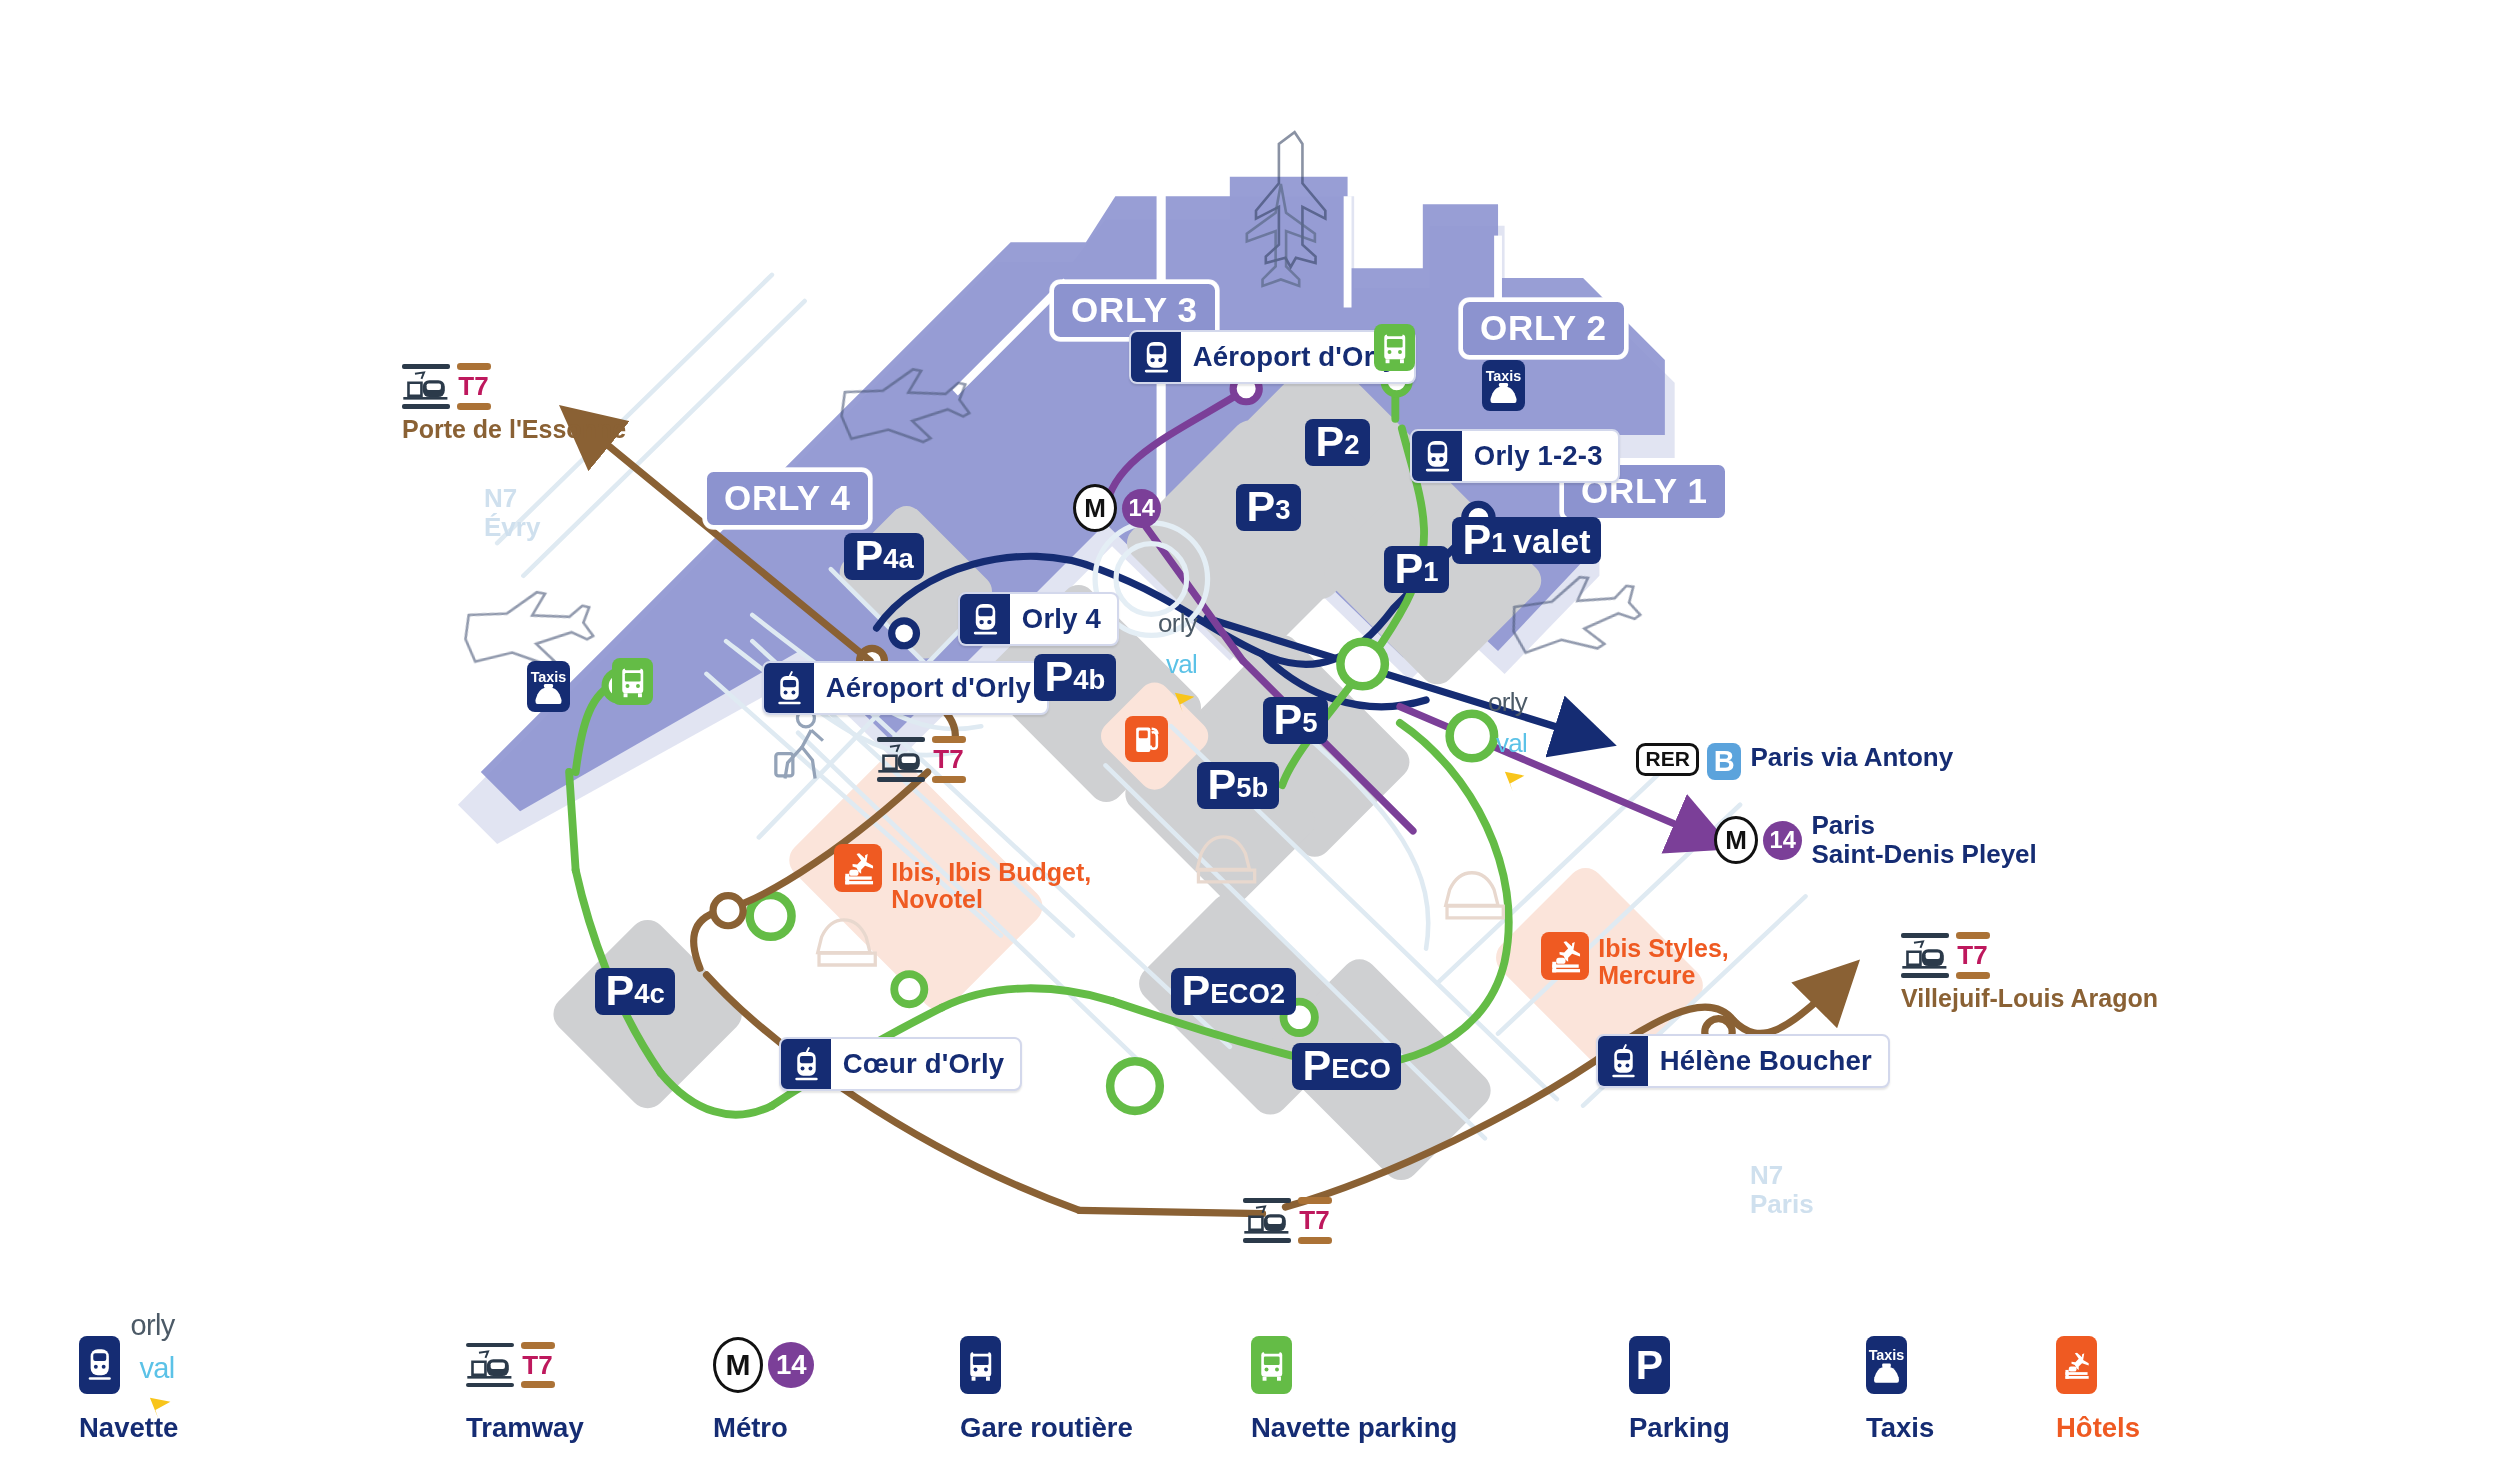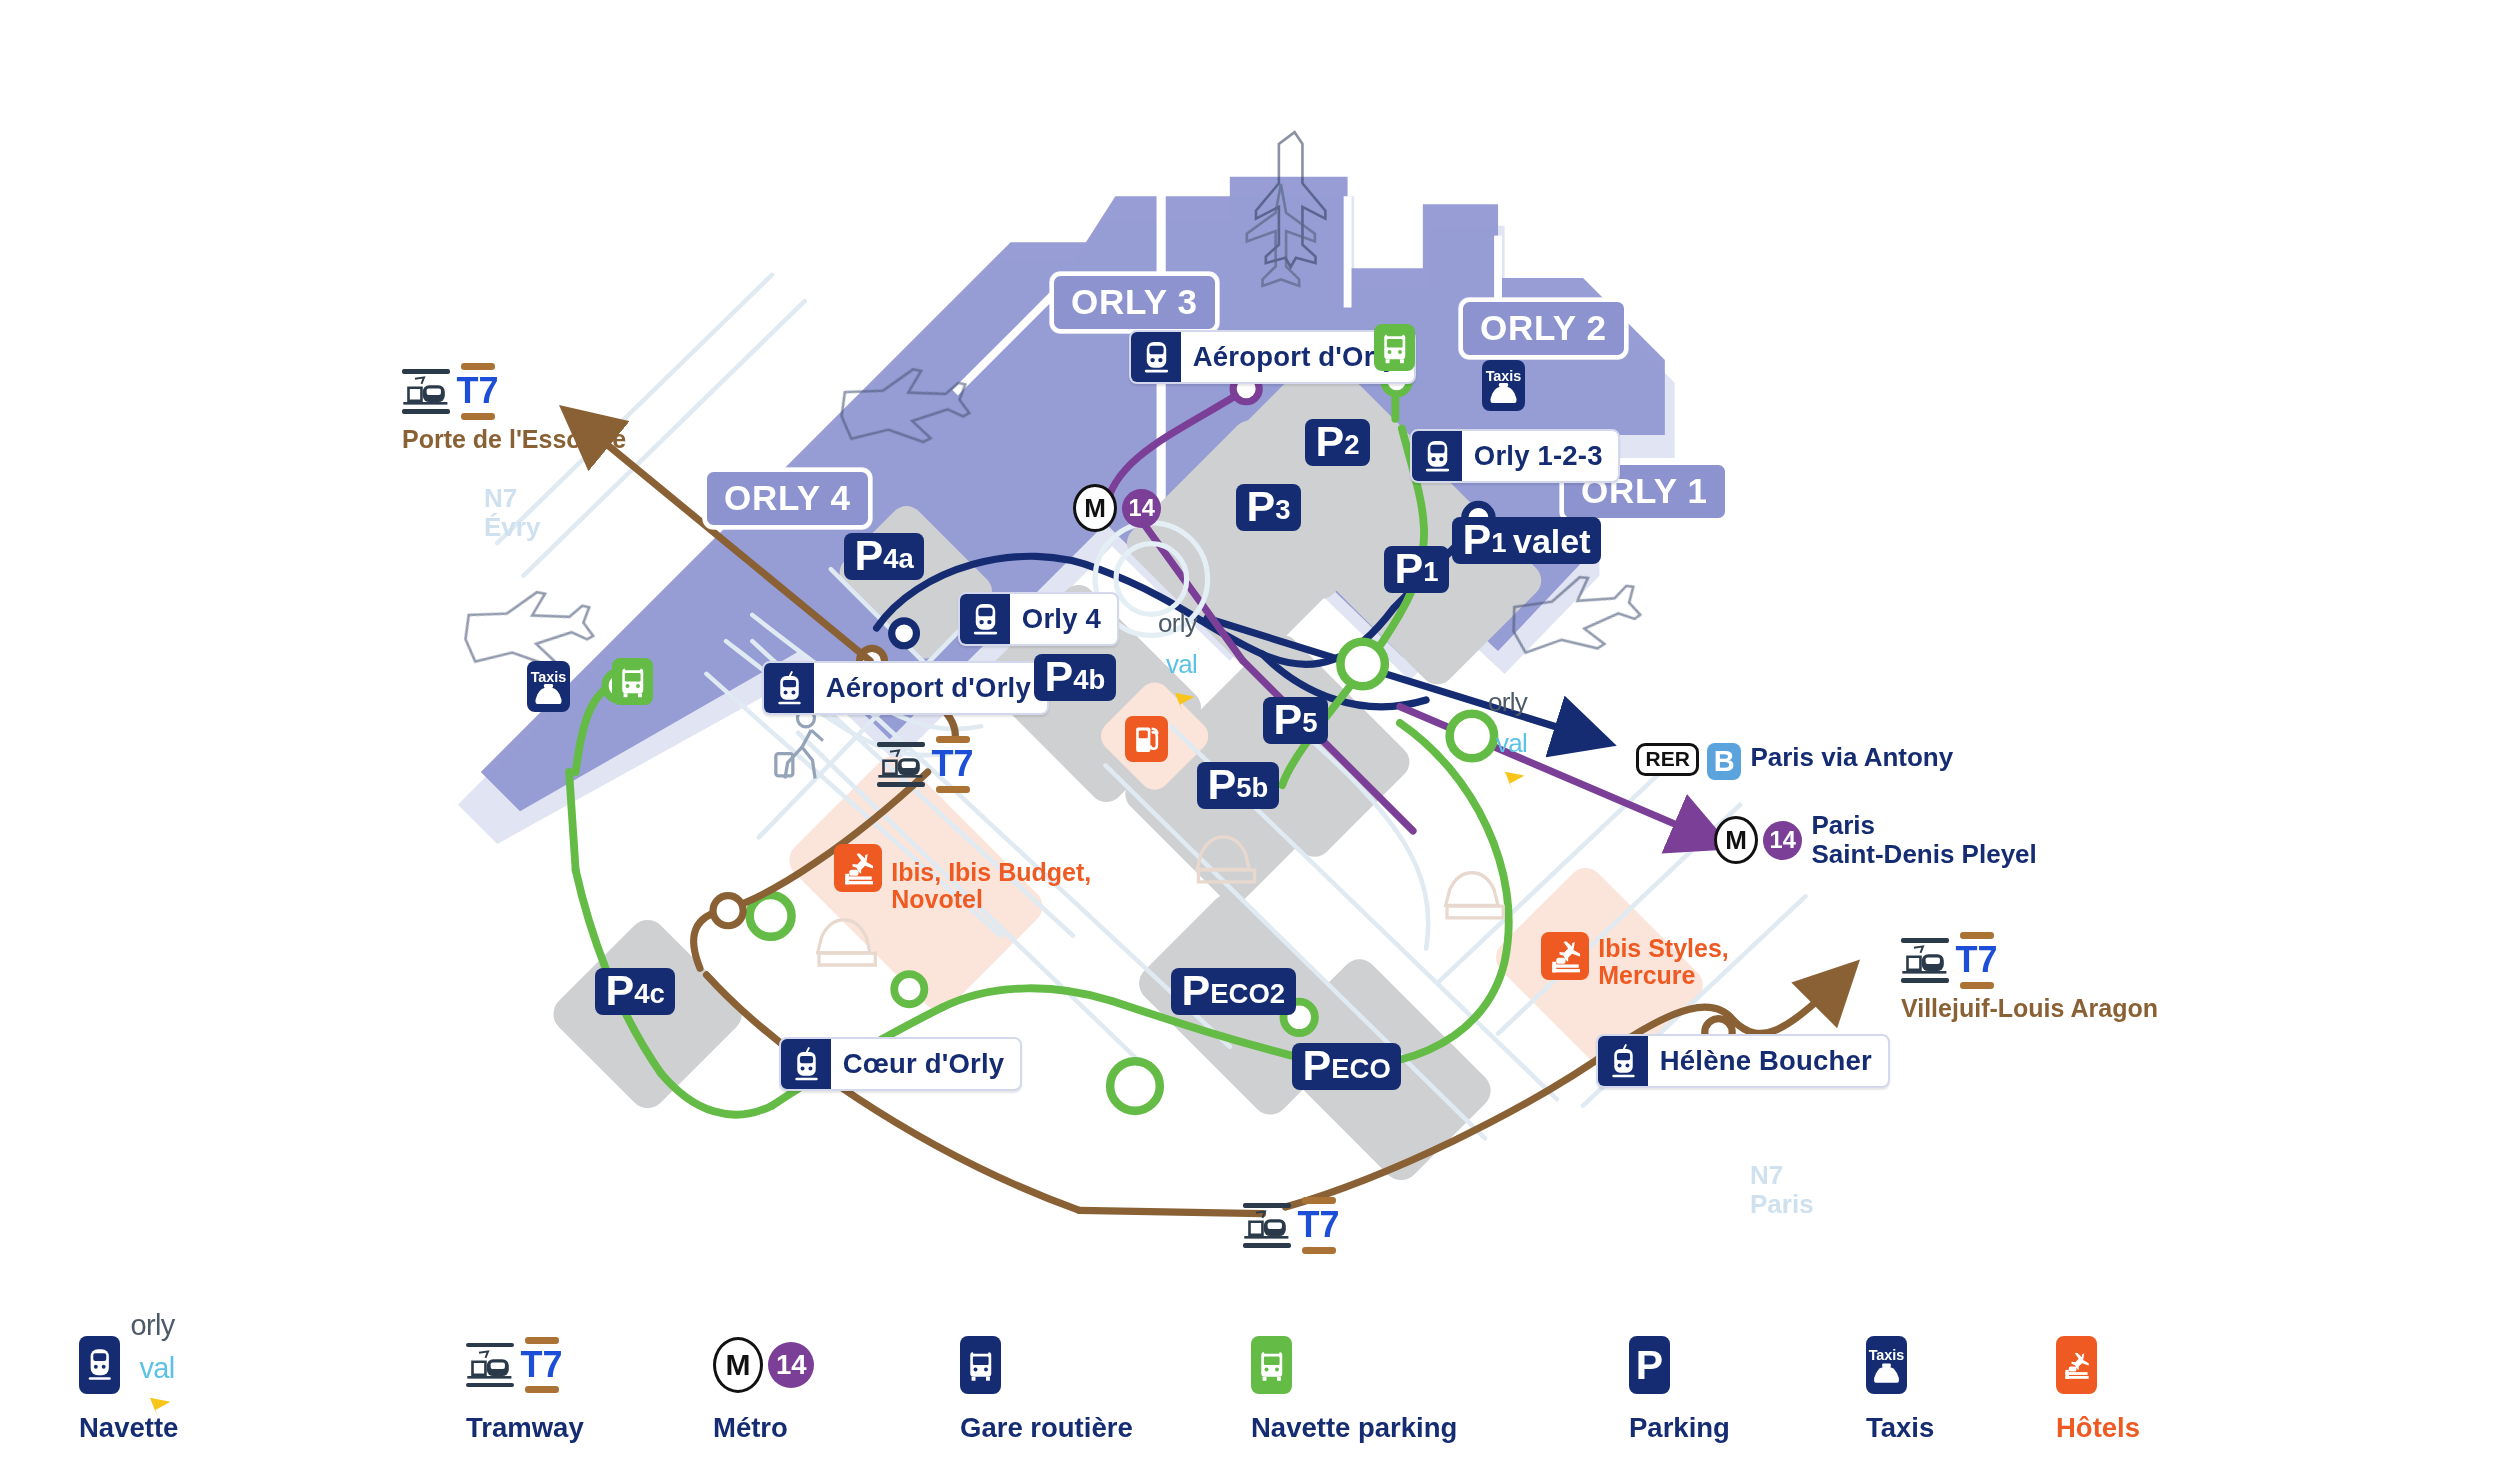--- a/index.html
+++ b/index.html
@@ -52,21 +52,21 @@
   .taxibox{background:#152c73;border-radius:7.9px;display:flex;flex-direction:column;
     align-items:center;justify-content:center;color:#fff;}
   .taxibox .cap{font-size:14.4px;font-weight:700;line-height:1;margin-top:2.6px;}
 
   
   .t7grp{display:flex;align-items:center;gap:6.5px;}
   .tramglyph{display:flex;flex-direction:column;align-items:center;}
   .tbar{background:#2b3a4a;height:4.6px;border-radius:2px;}
   .t7box{display:flex;flex-direction:column;align-items:center;}
   .t7bar{background:#ab7236;height:7.2px;border-radius:3.3px;width:34px;}
-  .t7txt{font-size:36px;font-weight:700;color:#1d4ed8;line-height:1;margin:3.3px 0;}
+  .t7txt{font-size:26px;font-weight:700;color:#be185d;line-height:1;margin:3.3px 0;}
   .t7name{color:#8a6134;font-weight:700;font-size:25px;white-space:nowrap;line-height:1.05;}
 
   
   .metrogrp{display:flex;align-items:center;gap:5.2px;}
   .mcircle{width:38px;height:42px;border:3.3px solid #111;border-radius:50%;
     display:flex;align-items:center;justify-content:center;font-size:26px;font-weight:700;color:#111;background:#fff;}
   .m14{width:39px;height:39px;border-radius:50%;background:#7b3f98;color:#fff;
     display:flex;align-items:center;justify-content:center;font-size:23.6px;font-weight:700;}
   .destn{color:#152c73;font-weight:700;font-size:26px;line-height:1.12;white-space:nowrap;margin-left:9.2px;}
 
@@ -250,21 +250,21 @@
     <path d="M1256 1432 q12 -26 34 -26 q22 0 34 26 l6 24 l-80 0 z"></path>
     <path d="M1252 1457 l86 0 l0 18 l-86 0 z"></path>
   </g>
 
   <g stroke="#e4eef5" stroke-width="8" fill="none">
     <circle cx="1760" cy="885" r="54"></circle>
     <circle cx="1760" cy="885" r="86"></circle>
   </g>
 </svg>
 
-<div class="mk" style="left:1050px;top:272px;">
+<div class="mk" style="left:1050px;top:280px;">
   <div class="terminal-pill">ORLY 3</div>
 </div>
 <div class="mk" style="left:1459px;top:298px;">
   <div class="terminal-pill">ORLY 2</div>
 </div>
 <div class="mk" style="left:1560px;top:461px;">
   <div class="terminal-pill">ORLY 1</div>
 </div>
 <div class="mk" style="left:703px;top:468px;">
   <div class="terminal-pill">ORLY 4</div>

